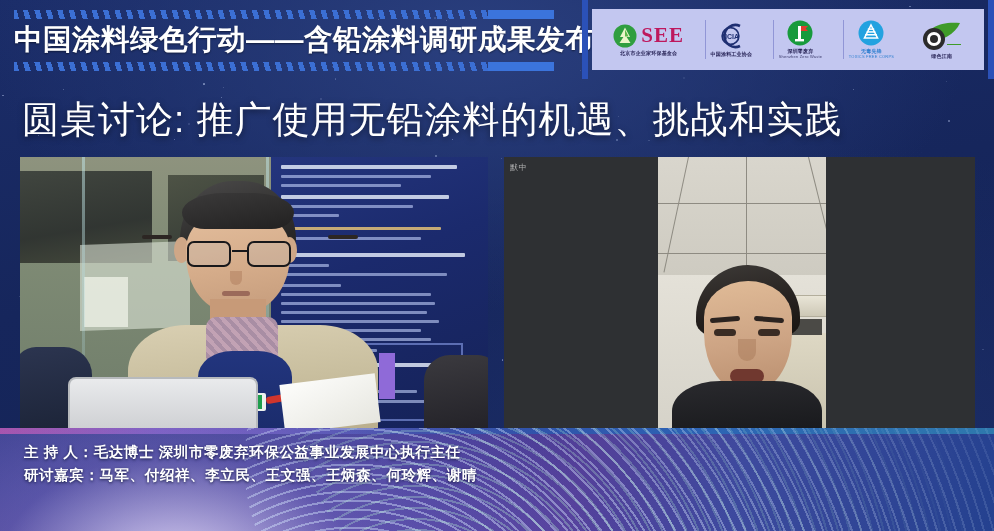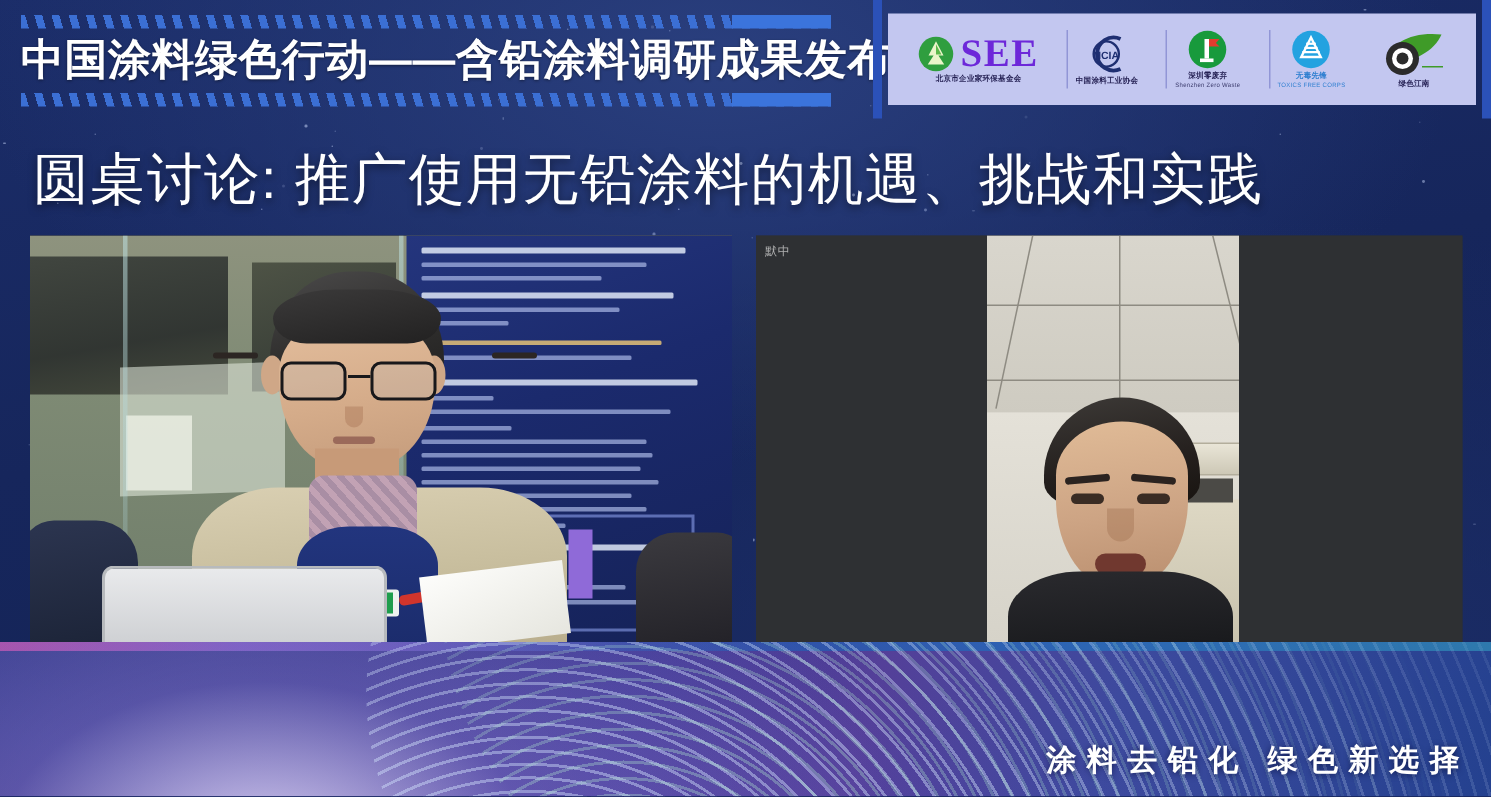--- a/index.html
+++ b/index.html
@@ -76,21 +76,21 @@
   }
   .logo-mark { display:block; }
   .logo-cap {
     margin-top:2px; font-size:5px; line-height:6px; color:#231f52;
     white-space:nowrap; letter-spacing:.2px; font-weight:bold;
     transform:scaleY(1.05);
   }
   .logo-cap.sub { font-size:4px; font-weight:normal; color:#3a3a6b; margin-top:0; }
   .logo-cap.blue { color:#2f7fd0; }
   .see-word {
-    font-size:26px; font-weight:bold; color:#6d28d9; letter-spacing:1px;
+    font-size:21px; font-weight:bold; color:#be185d; letter-spacing:1px;
     line-height:19px; font-family:"Liberation Serif",serif;text-align:right;
   }
 
   
   .headline {
     position:absolute; left:22px; top:96px; width:860px; height:48px;
     display:flex; align-items:center;
     color:#ffffff; font-size:37px; font-weight:normal; letter-spacing:1px;
     white-space:nowrap;
     text-shadow:0 2px 6px rgba(0,0,0,.5);
@@ -676,16 +676,19 @@
   </div>
 
   <div class="ribbon">
     <span class="topedge"></span>
     <span class="lowarc"></span>
     <span class="glow"></span>
     <span class="streaks"></span>
     <span class="streaks2"></span>
   </div>
 
-
-  <div class="slogan">涂料去铅化 绿色新选择</div>
+  <div class="credits">
+    <div class="row">主 持 人：毛达博士  深圳市零废弃环保公益事业发展中心执行主任</div>
+    <div class="row">研讨嘉宾：马军、付绍祥、李立民、王文强、王炳森、何玲辉、谢晴</div>
+  </div>
+
 
 </div>
 
 </body></html>

